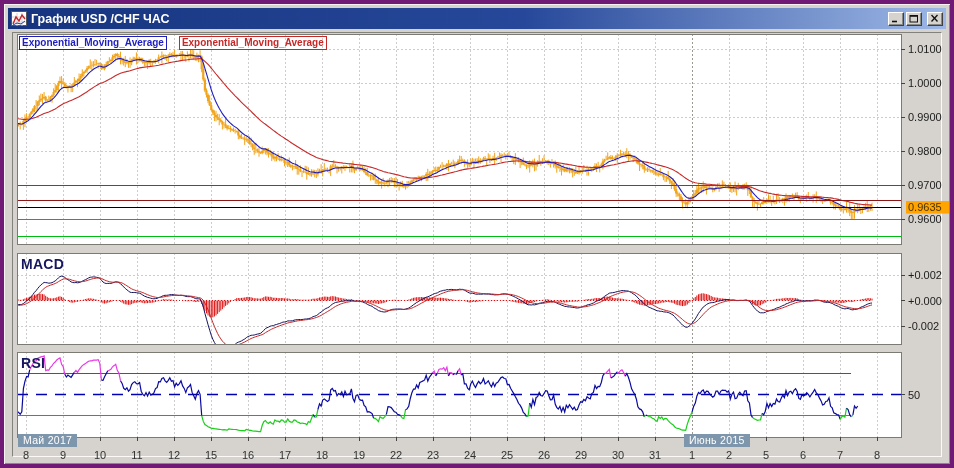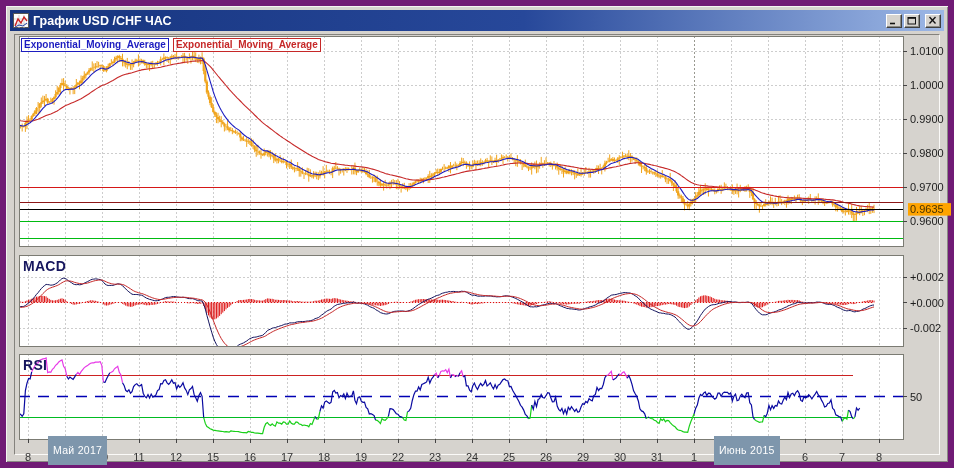--- a/index.html
+++ b/index.html
@@ -1,28 +1,28 @@
 <!DOCTYPE html>
 <html><head>
 <meta charset="utf-8">
 <style>
   html,body{margin:0;padding:0;}
   body{width:954px;height:468px;position:relative;font-family:"Liberation Sans",sans-serif;background:#d6d3ce;overflow:hidden;}
-  .window{position:absolute;inset:0;background:#d6d3ce;border:6px solid #701a75;box-shadow:inset 1px 1px 0 #f4f3f1, inset -1px -1px 0 #8a8a84, inset 2px 2px 0 #d6d3ce;}
+  .window{position:absolute;inset:0;background:#d6d3ce;border:4px solid #701a75;box-shadow:inset 1px 1px 0 #f4f3f1, inset -1px -1px 0 #8a8a84, inset 2px 2px 0 #d6d3ce;}
   .titlebar{position:absolute;left:4px;top:4px;right:4px;height:21px;background:linear-gradient(90deg,#16347e 0%,#27489a 55%,#9db8e6 100%);display:flex;align-items:center;padding:0 2px;}
   .title-icon{width:16px;height:15px;margin:0 4px 0 1px;background:#fff;border:1px solid #555;box-sizing:border-box;position:relative;flex:none;}
   .title-text{color:#ffffff;font-weight:bold;font-size:12.5px;letter-spacing:0;flex:1;white-space:nowrap;overflow:hidden;}
   .win-buttons{display:flex;align-items:center;gap:2px;margin-right:1px;}
   .winbtn{width:16px;height:14px;background:#d6d3ce;border:1px solid;border-color:#ffffff #404040 #404040 #ffffff;box-shadow:inset -1px -1px 0 #8a8a84;padding:0;display:flex;align-items:center;justify-content:center;font-family:"Liberation Sans",sans-serif;}
   .winbtn.close{margin-left:3px;}
   .lbl{position:absolute;font-size:11px;white-space:nowrap;}
-  .ema-labels{left:15px;top:32px;display:flex;gap:4px;}
+  .ema-labels{left:15px;top:32px;display:flex;gap:12px;}
   .ema-box{border:1px solid;padding:0 2px;font-weight:bold;font-size:10px;line-height:12px;}
   .panel-label{font-weight:bold;font-size:14px;color:#16165e;letter-spacing:0.3px;}
-  .badge{position:absolute;background:#7e96ac;color:#fff;font-size:10.5px;line-height:13px;padding:8px 5px;letter-spacing:0.3px;margin-left:28px;}
+  .badge{position:absolute;background:#7e96ac;color:#fff;font-size:10.5px;line-height:13px;padding:0 5px;letter-spacing:0.3px;}
 </style>
 </head>
 <body>
 
 <div class="window">
   <div class="titlebar">
     <span class="title-icon">
       <svg width="14" height="13" viewBox="0 0 14 13">
           <line x1="0" y1="4" x2="14" y2="4" stroke="#c8c8c8" stroke-width="0.8"></line>
           <line x1="0" y1="9" x2="14" y2="9" stroke="#c8c8c8" stroke-width="0.8"></line>

